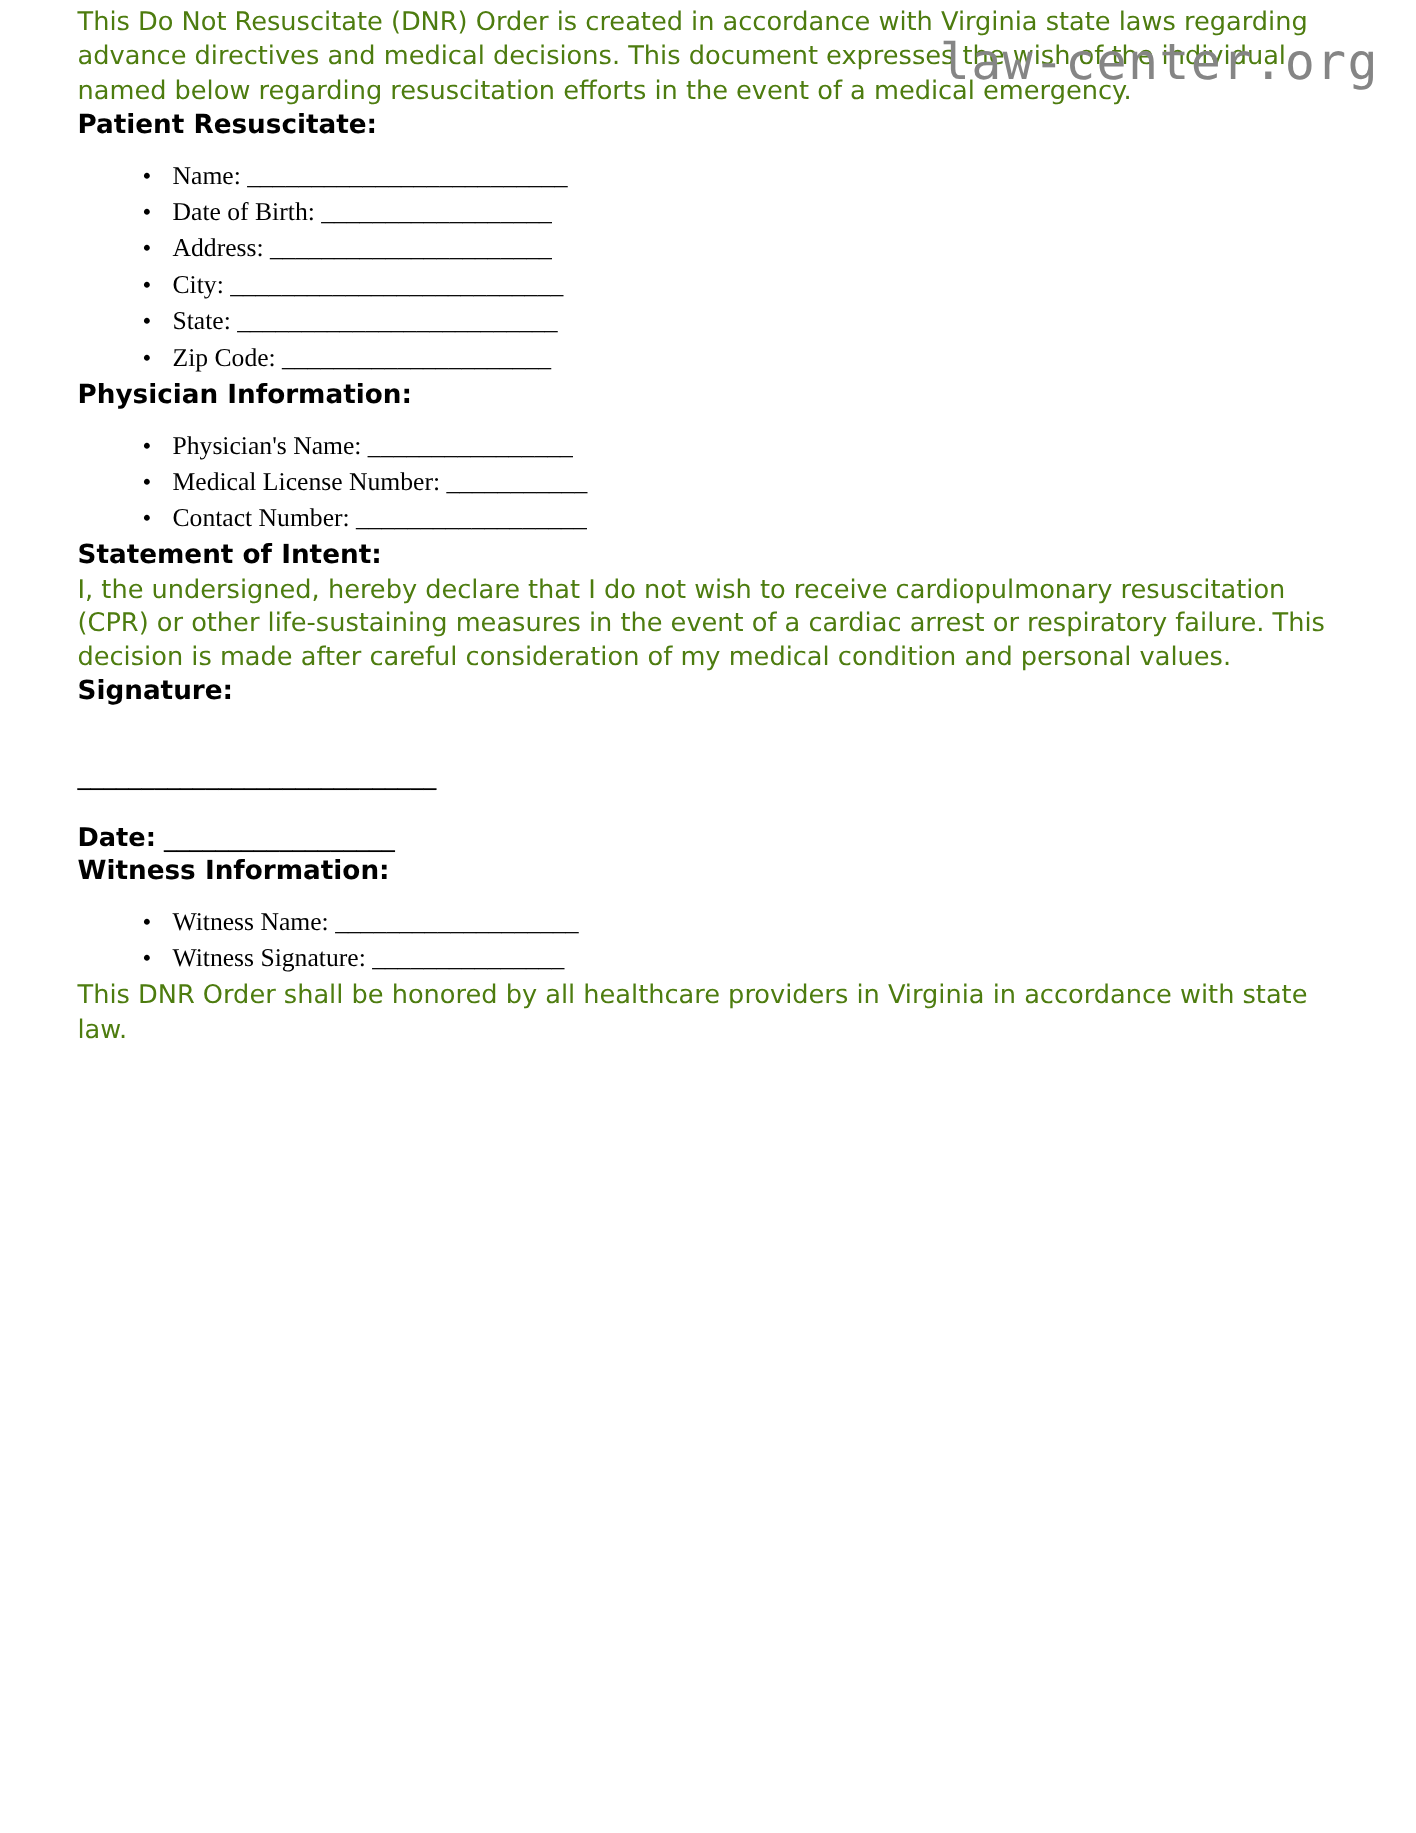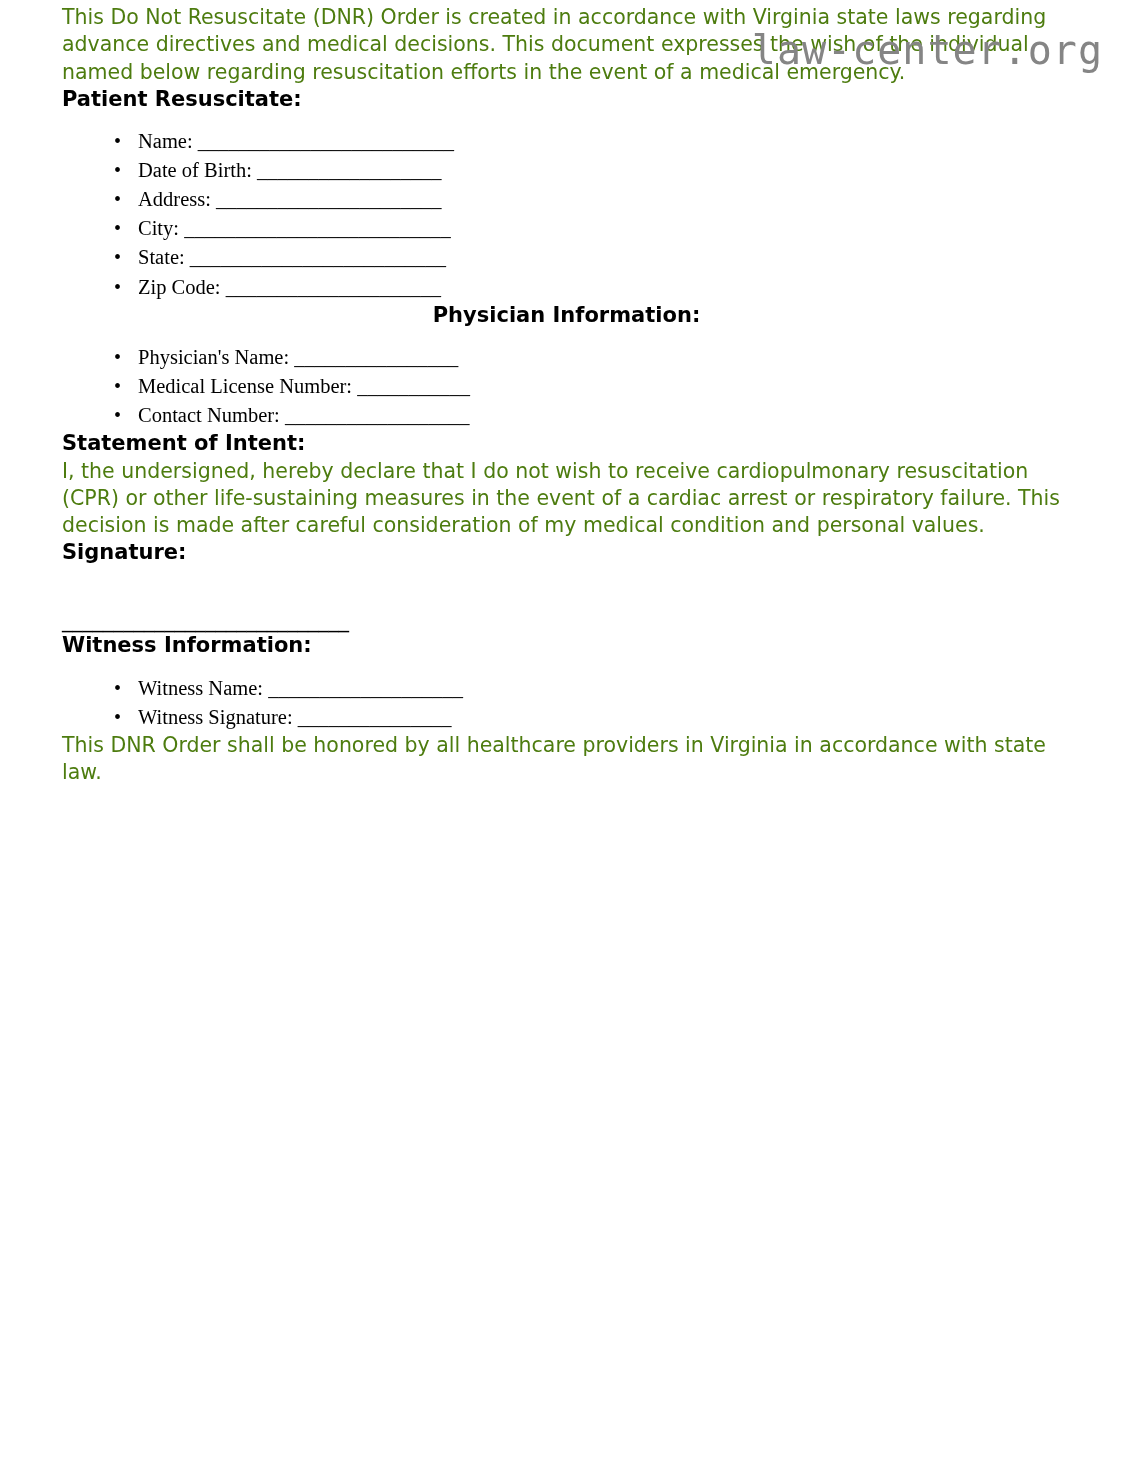--- a/index.html
+++ b/index.html
@@ -66,21 +66,21 @@
   
   h2.section-heading {
     margin: 0;
     font-family: "DejaVu Sans", sans-serif;
     font-weight: bold;
     font-size: 21px;
     line-height: 1.3;
     color: #000;
   }
   .h-patient   { margin-top: 34px; }
-  .h-physician { margin-top: 32px; text-align: center; }
+  .h-physician { margin-top: 32px; }
   .h-intent    { margin-top: 31px; }
   .h-signature { margin-top: 30px; }
   .h-witness   { margin-top: 28px; }
 
   
   ul.field-list {
     margin: 14px 0 0 0;
     padding-left: 76px;
     list-style: none;
   }
@@ -154,20 +154,24 @@
   </ul>
 
   <h2 class="section-heading h-intent">Statement of Intent:</h2>
 
   <p class="body-text intent-body">I, the undersigned, hereby declare that I do not wish to receive cardiopulmonary resuscitation (CPR) or other life-sustaining measures in the event of a cardiac arrest or respiratory failure. This decision is made after careful consideration of my medical condition and personal values.</p>
 
   <h2 class="section-heading h-signature">Signature:</h2>
 
   <div class="signature-line">____________________________</div>
 
+  <div class="date-line">
+    <span class="date-label">Date:</span>
+    <span class="rule">__________________</span>
+  </div>
 
   <h2 class="section-heading h-witness">Witness Information:</h2>
 
   <ul class="field-list">
     <li><span>Witness Name:</span> <span class="rule">___________________</span></li>
     <li><span>Witness Signature:</span> <span class="rule">_______________</span></li>
   </ul>
 
   <p class="body-text closing">This DNR Order shall be honored by all healthcare providers in Virginia in accordance with state law.</p>
 

